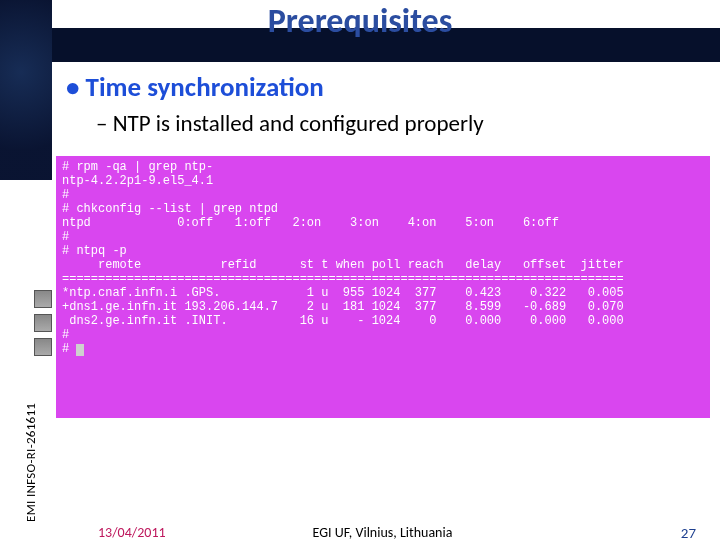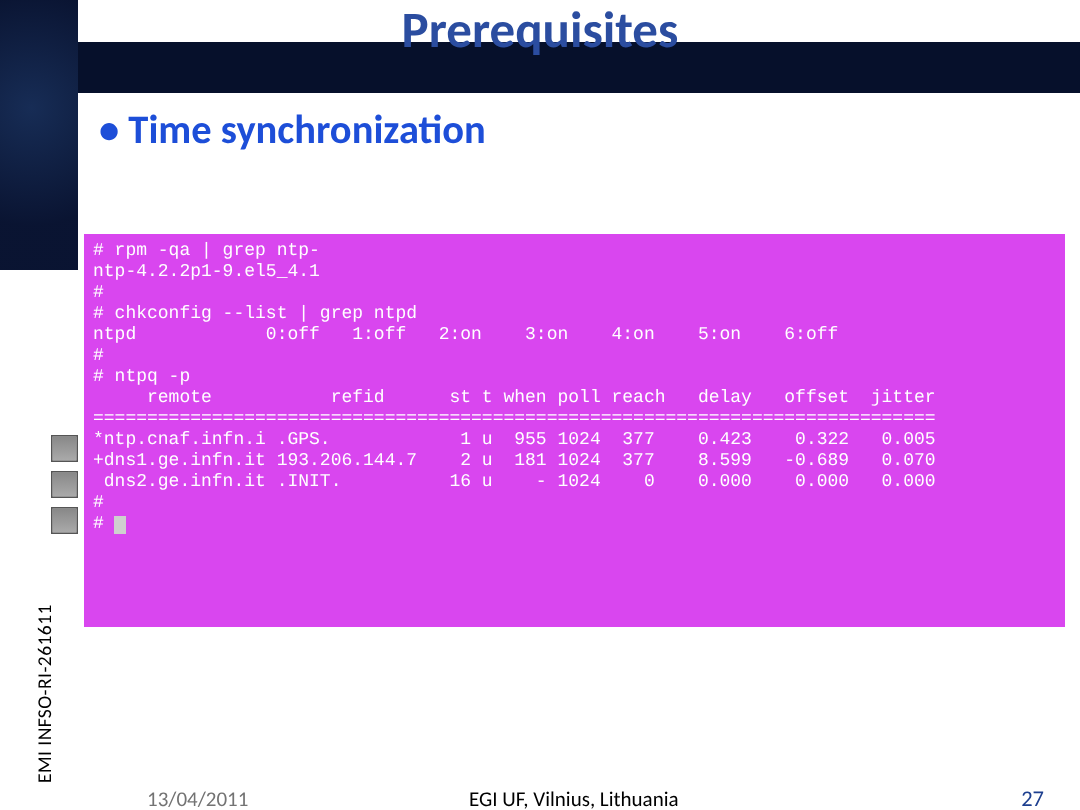--- a/index.html
+++ b/index.html
@@ -47,34 +47,35 @@
   .side-icons {
     position: absolute; left: 34px; top: 290px;
     width: 18px; display: flex; flex-direction: column; gap: 6px;
   }
   .side-icons span {
     width: 18px; height: 18px; background: linear-gradient(#888,#aaa);
     border: 1px solid #555; display: block;
   }
 
   .footer { position: absolute; bottom: 16px; left: 0; width: 720px; }
-  .footer-date { position: absolute; left: 98px; font-size: 14px; color: #737373; }
+  .footer-date { position: absolute; left: 98px; font-size: 14px; color: #be185d; }
   .footer-center { position: absolute; left: 0; width: 720px; text-align: center; font-size: 14px; color: #000; padding-left: 45px; }
   .footer-page { position: absolute; right: 24px; font-size: 15px; color: #1d3f8f; }
 </style>
 </head>
 <body>
 
 <div class="slide">
 
   <div class="title-band"></div>
   <div class="title-text">Prerequisites</div>
 
   <div class="content">
     <div class="bullet1">Time synchronization</div>
+    <div class="bullet2">NTP is installed and configured properly</div>
   </div>
 
   <div class="side-icons">
     <span></span>
     <span></span>
     <span></span>
   </div>
 
   <div class="terminal"><span># rpm -qa | grep ntp-</span>
 <span>ntp-4.2.2p1-9.el5_4.1</span>

